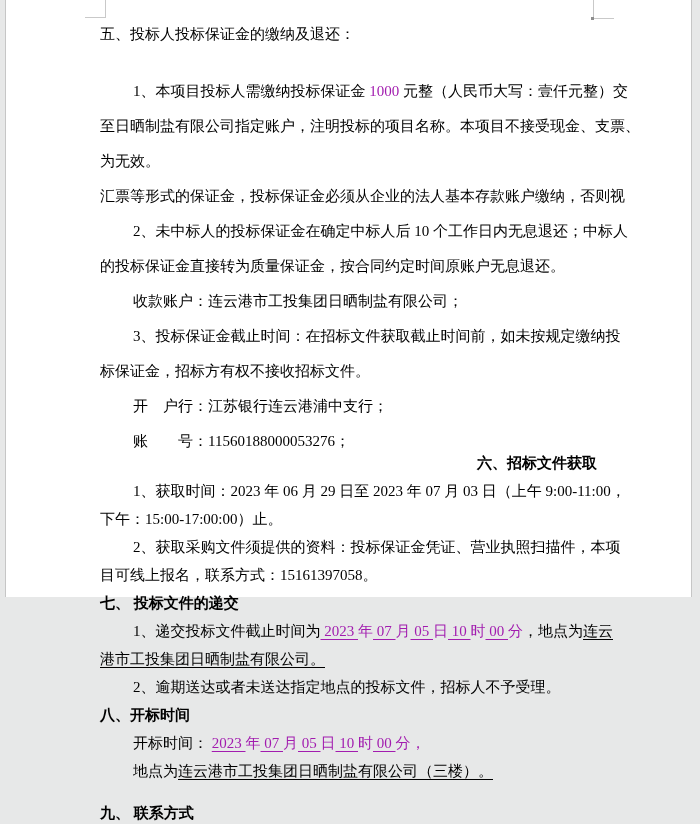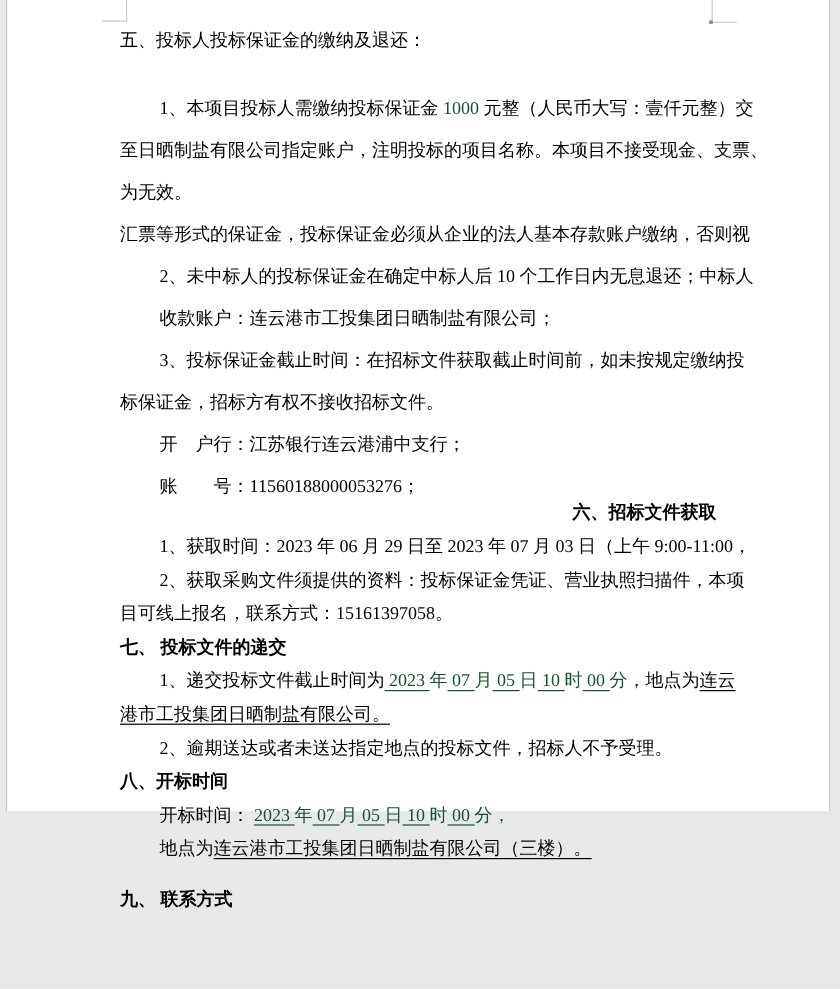--- a/index.html
+++ b/index.html
@@ -3,42 +3,42 @@
 <meta charset="utf-8">
 <style>
   html,body { margin:0; padding:0; }
   .desktop {
     position:relative; width:700px; height:824px;
     background:#e7e8e8; overflow:hidden;
     font-family:"Liberation Serif","DejaVu Serif",serif;
     color:#000;
   }
   .paper {
-    position:absolute; left:5px; top:0; width:687px; height:676px;
+    position:absolute; left:5px; top:0; width:687px; height:597px;
     background:#ffffff;
     border-left:1px solid #c6c6c6; border-right:1px solid #c6c6c6;
     box-sizing:border-box;
   }
   .mk { position:absolute; background:#c9c9c9; }
   .mk-tl-v { left:99px;  top:0;    width:1px;  height:18px; }
   .mk-tl-h { left:79px;  top:17px; width:21px; height:1px; }
   .mk-tr-v { left:587px; top:0;    width:1px;  height:19px; }
   .mk-tr-h { left:587px; top:18px; width:21px; height:1px; }
   .mk-tr-dot { left:585px; top:17px; width:3px; height:3px; background:#8d8d8d; }
   .content {
     position:absolute; left:0; top:17px; width:687px;
     padding:0 96px 0 94px; box-sizing:border-box;
     font-size:15px;
   }
   .ln { margin:0; white-space:nowrap; }
   .s5 .ln { height:35px; line-height:35px; }
   .s6 .ln { height:28px; line-height:28px; }
   .ind { padding-left:33px; }
   .bold { font-weight:bold; }
-  .red { color:#14532d; }
+  .red { color:#a21caf; }
   .u { text-decoration:underline; text-underline-offset:3px; text-decoration-thickness:1px; }
   .para-gap { margin-top:22px; }
   .pull-up { margin-top:-10px;text-align:right; }
   .push-down { margin-top:14px; }
 </style>
 </head>
 <body>
 
 <div class="desktop">
   <div class="paper">
@@ -53,33 +53,35 @@
 
       <div class="s5">
         <div class="ln">五、投标人投标保证金的缴纳及退还：</div>
 
         <div class="ln ind para-gap"><span>1、本项目投标人需缴纳投标保证金 </span><span class="red">1000</span><span> 元整（人民币大写：壹仟元整）交</span></div>
         <div class="ln">至日晒制盐有限公司指定账户，注明投标的项目名称。本项目不接受现金、支票、</div>
         <div class="ln">为无效。</div>
         <div class="ln">汇票等形式的保证金，投标保证金必须从企业的法人基本存款账户缴纳，否则视</div>
 
         <div class="ln ind">2、未中标人的投标保证金在确定中标人后 10 个工作日内无息退还；中标人</div>
+        <div class="ln">的投标保证金直接转为质量保证金，按合同约定时间原账户无息退还。</div>
 
         <div class="ln ind">收款账户：连云港市工投集团日晒制盐有限公司；</div>
 
         <div class="ln ind">3、投标保证金截止时间：在招标文件获取截止时间前，如未按规定缴纳投</div>
         <div class="ln">标保证金，招标方有权不接收招标文件。</div>
 
         <div class="ln ind">开　户行：江苏银行连云港浦中支行；</div>
         <div class="ln ind">账　　号：11560188000053276；</div>
       </div>
 
       <div class="s6">
         <div class="ln bold pull-up">六、招标文件获取</div>
         <div class="ln ind">1、获取时间：2023 年 06 月 29 日至 2023 年 07 月 03 日（上午 9:00-11:00，</div>
+        <div class="ln">下午：15:00-17:00:00）止。</div>
         <div class="ln ind">2、获取采购文件须提供的资料：投标保证金凭证、营业执照扫描件，本项</div>
         <div class="ln">目可线上报名，联系方式：15161397058。</div>
       </div>
 
       <div class="s6">
         <div class="ln bold">七、 投标文件的递交</div>
         <div class="ln ind"><span>1、递交投标文件截止时间为</span><span class="red u"> 2023 </span><span class="red">年</span><span class="red u"> 07 </span><span class="red">月</span><span class="red u"> 05 </span><span class="red">日</span><span class="red u"> 10 </span><span class="red">时</span><span class="red u"> 00 </span><span class="red">分</span><span>，地点为</span><span class="u">连云</span></div>
         <div class="ln"><span class="u">港市工投集团日晒制盐有限公司。</span></div>
         <div class="ln ind">2、逾期送达或者未送达指定地点的投标文件，招标人不予受理。</div>
       </div>

